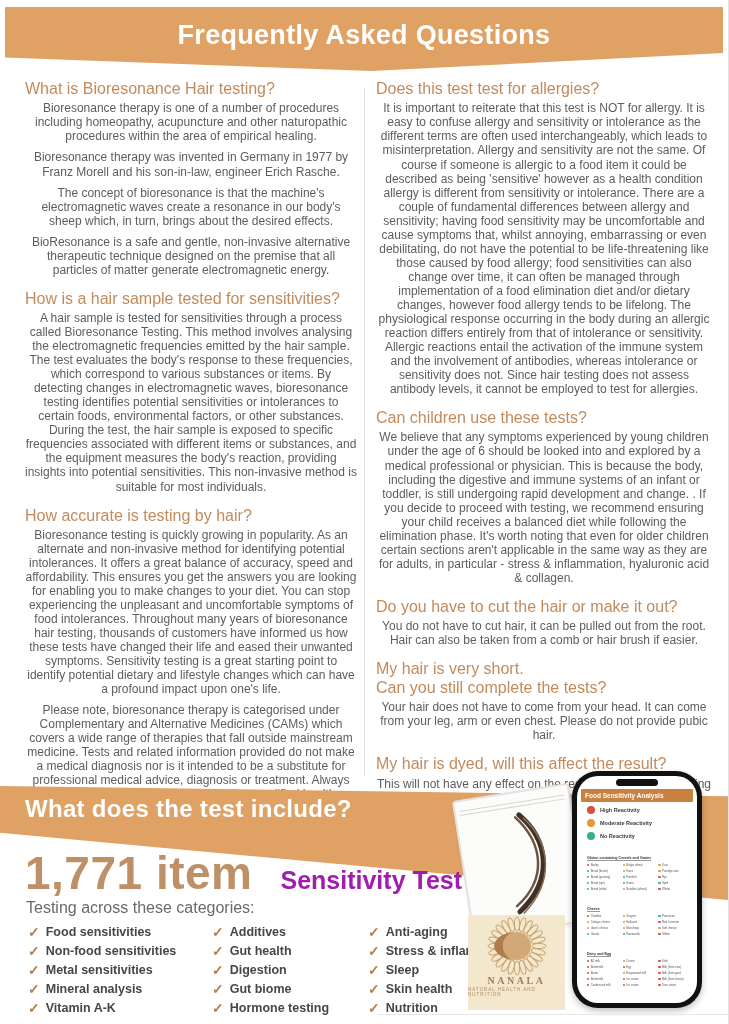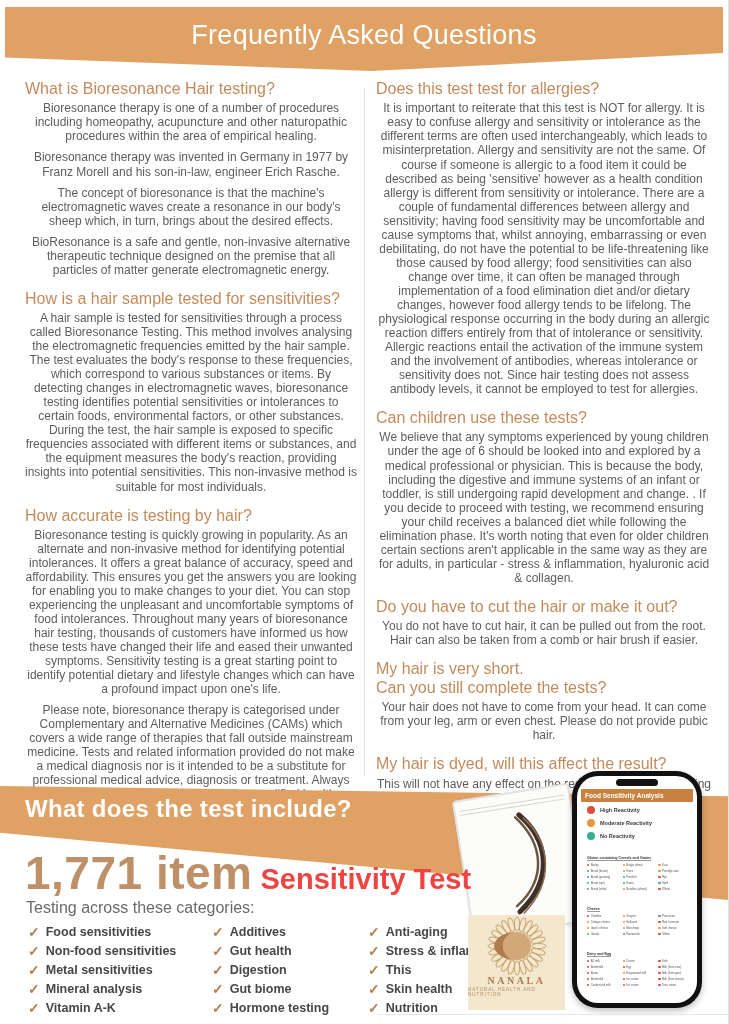--- a/index.html
+++ b/index.html
@@ -8,43 +8,43 @@
     position:relative;width:729px;height:1024px;overflow:hidden;background:#fff;
     font-family:"Liberation Sans",sans-serif;border-right:1px solid #e2e2e2;
   }
   
   .top-band{
     position:absolute;left:5px;right:5px;top:7px;height:64px;background:#dfa164;
     clip-path:polygon(0 0,100% 0,100% 72%,51% 100%,0 79%);
   }
   .top-band h1{
     margin:0;padding-top:13px;text-align:center;color:#fff;
-    font-size:27px;font-weight:normal;letter-spacing:.3px;
+    font-size:27px;font-weight:bold;letter-spacing:.3px;
   }
   
   .col{position:absolute;top:80px;width:332px;}
   #faq-left{left:25px;}
   #faq-right{left:376px;width:336px;}
   .col-divider{position:absolute;left:364px;top:88px;width:1px;height:688px;background:#dedede;}
   .faq-h{
     margin:13px 0 3px 0;font-size:16px;font-weight:normal;color:#c38a5b;
     line-height:1.15;white-space:pre-line;
   }
   .col .faq-h:first-child{margin-top:0;}
   .faq-p{margin:0 0 7px 0;font-size:12px;line-height:1.17;color:#5d5d5d;text-align:center;}
   
   .bottom-band{
     position:absolute;left:0;right:0;top:786px;height:114px;background:#dfa164;
     clip-path:polygon(0 0,100% 9%,100% 100%,0 41%);
   }
   .bottom-band h2{margin:0;padding:9px 0 0 25px;color:#fff;font-size:24px;font-weight:bold;letter-spacing:.3px;}
   
-  .count-line{position:absolute;left:25px;top:846px;display:flex;align-items:baseline;gap:8px;}
+  .count-line{position:absolute;left:25px;top:846px;display:flex;align-items:baseline;gap:28px;}
   .count-big{font-size:46px;font-weight:bold;color:#be9067;letter-spacing:.5px;}
-  .count-name{font-size:29px;font-weight:bold;color:#ef4444;}
+  .count-name{font-size:25px;font-weight:bold;color:#a21caf;}
   .cats-intro{position:absolute;left:26px;top:899px;font-size:16px;color:#6a6a6a;}
   .cats{position:absolute;left:28px;top:925px;display:flex;gap:26px;}
   .cat-col{display:flex;flex-direction:column;gap:5px;}
   .cat-col.c1{width:158px;} .cat-col.c2{width:130px;} .cat-col.c3{width:150px;}
   .cat-item{display:flex;align-items:center;gap:6px;font-size:12.5px;font-weight:bold;color:#474747;line-height:14px;}
   .check{color:#b5804f;font-size:14px;font-weight:bold;}
   
   .bag{
     position:absolute;left:462px;top:791px;width:118px;height:140px;
     background:#fcfcfb;border:2px solid #e4e2df;border-radius:4px;
@@ -183,21 +183,21 @@
         <div class="cat-item">
           <span class="check">✓</span>
           <span>Anti-aging</span>
         </div>
         <div class="cat-item">
           <span class="check">✓</span>
           <span>Stress &amp; inflammation</span>
         </div>
         <div class="cat-item">
           <span class="check">✓</span>
-          <span>This</span>
+          <span>Sleep</span>
         </div>
         <div class="cat-item">
           <span class="check">✓</span>
           <span>Skin health</span>
         </div>
         <div class="cat-item">
           <span class="check">✓</span>
           <span>Nutrition</span>
         </div>
       </div>

